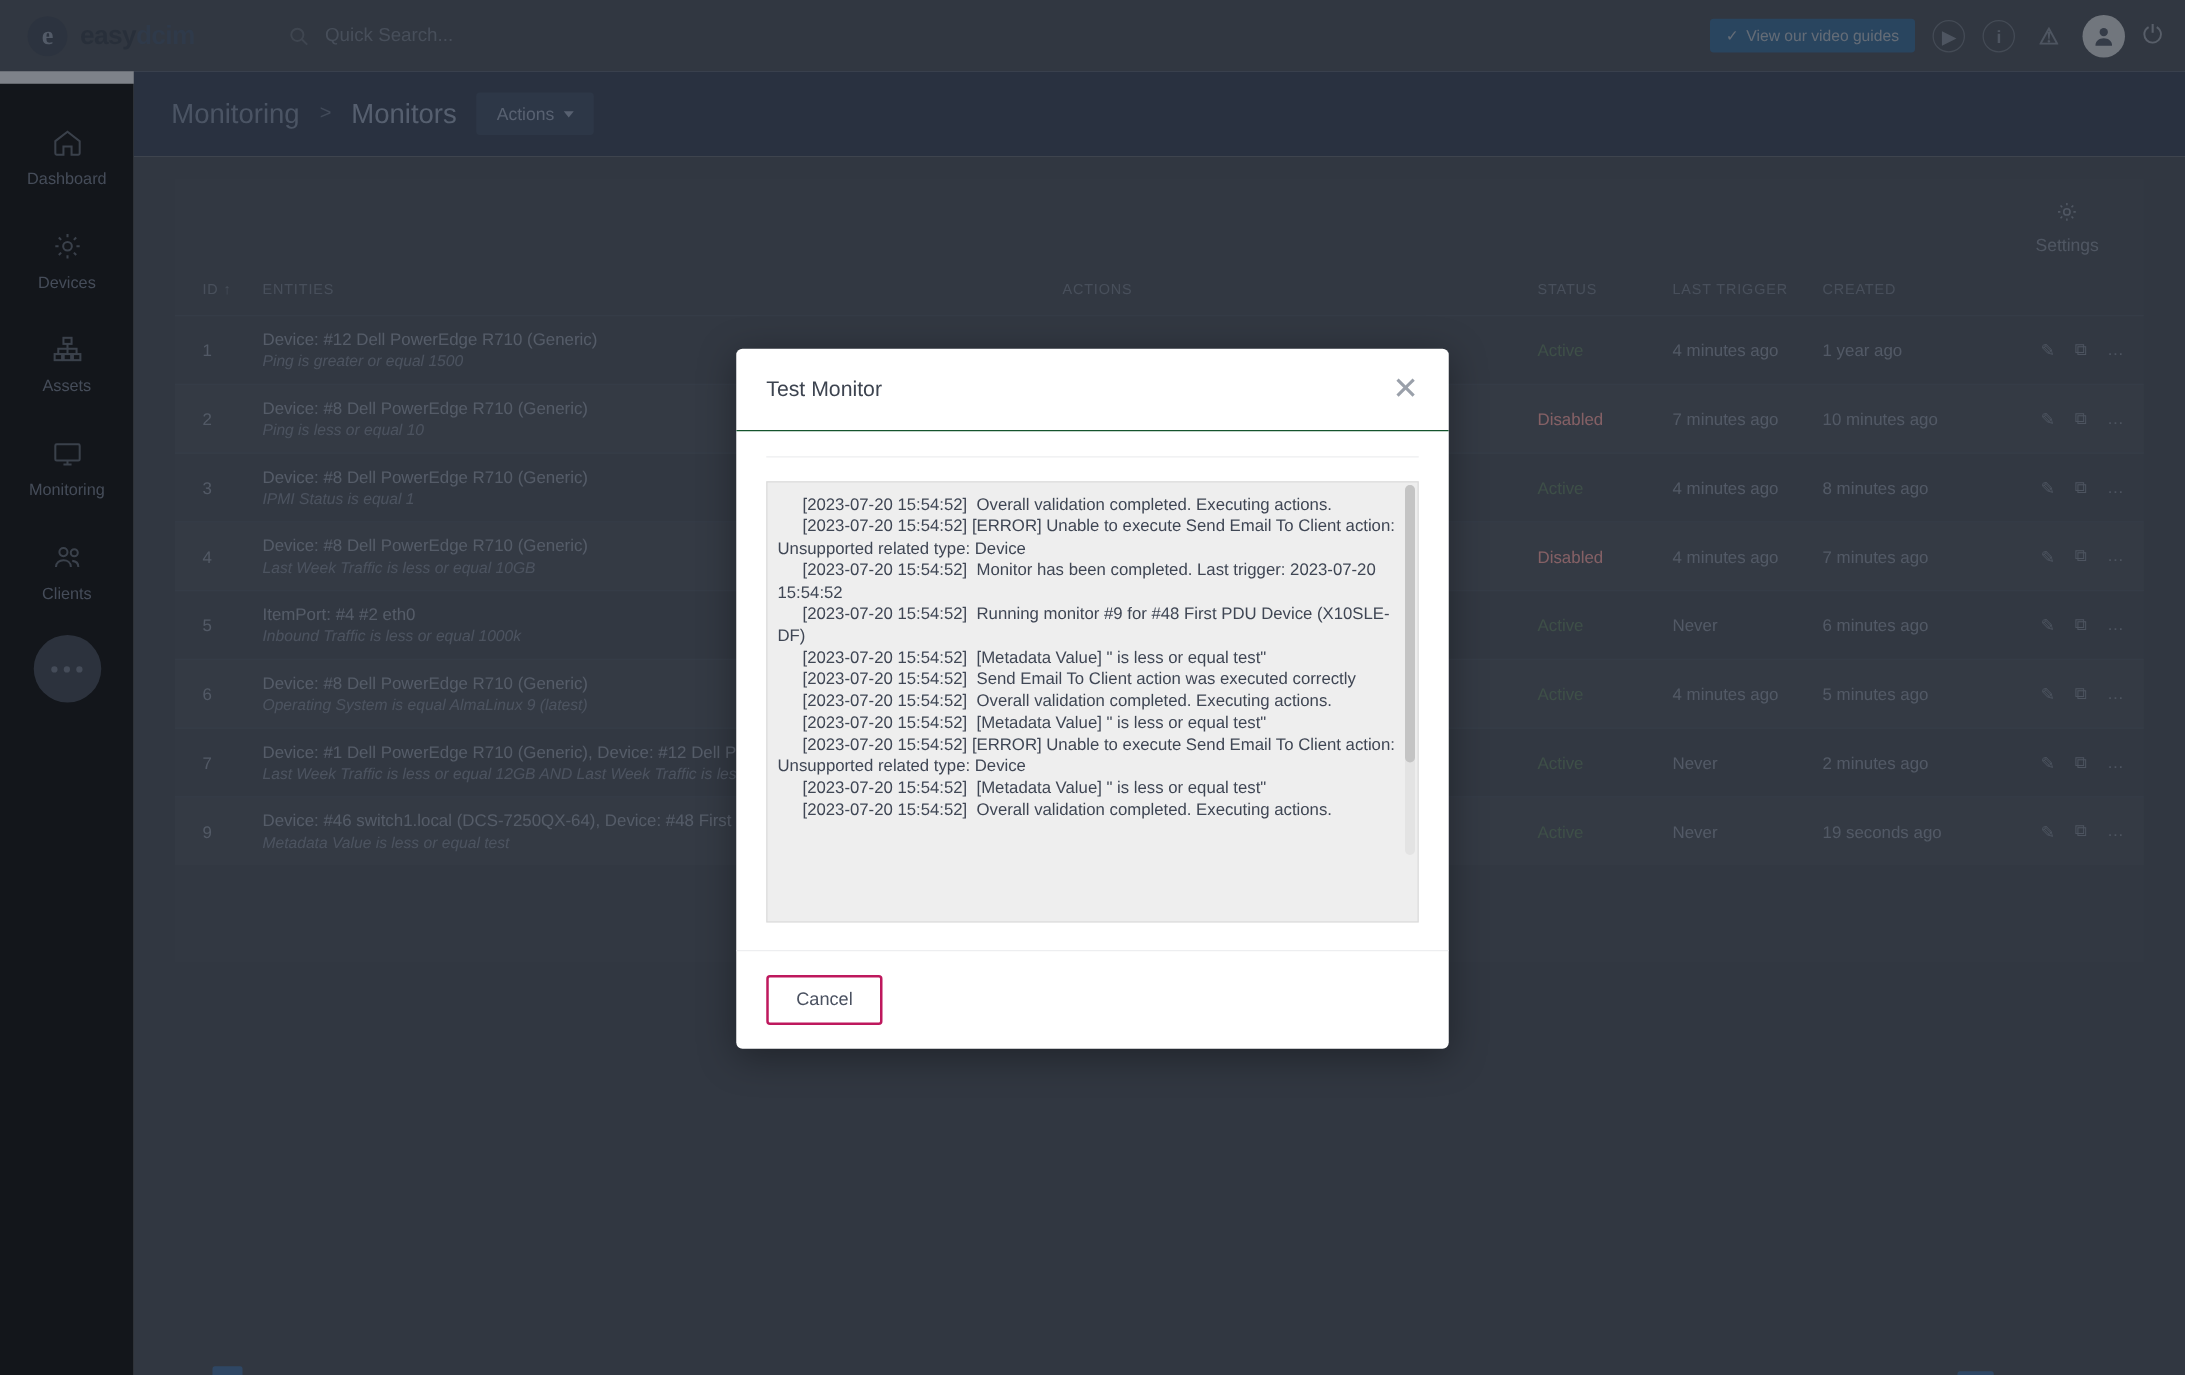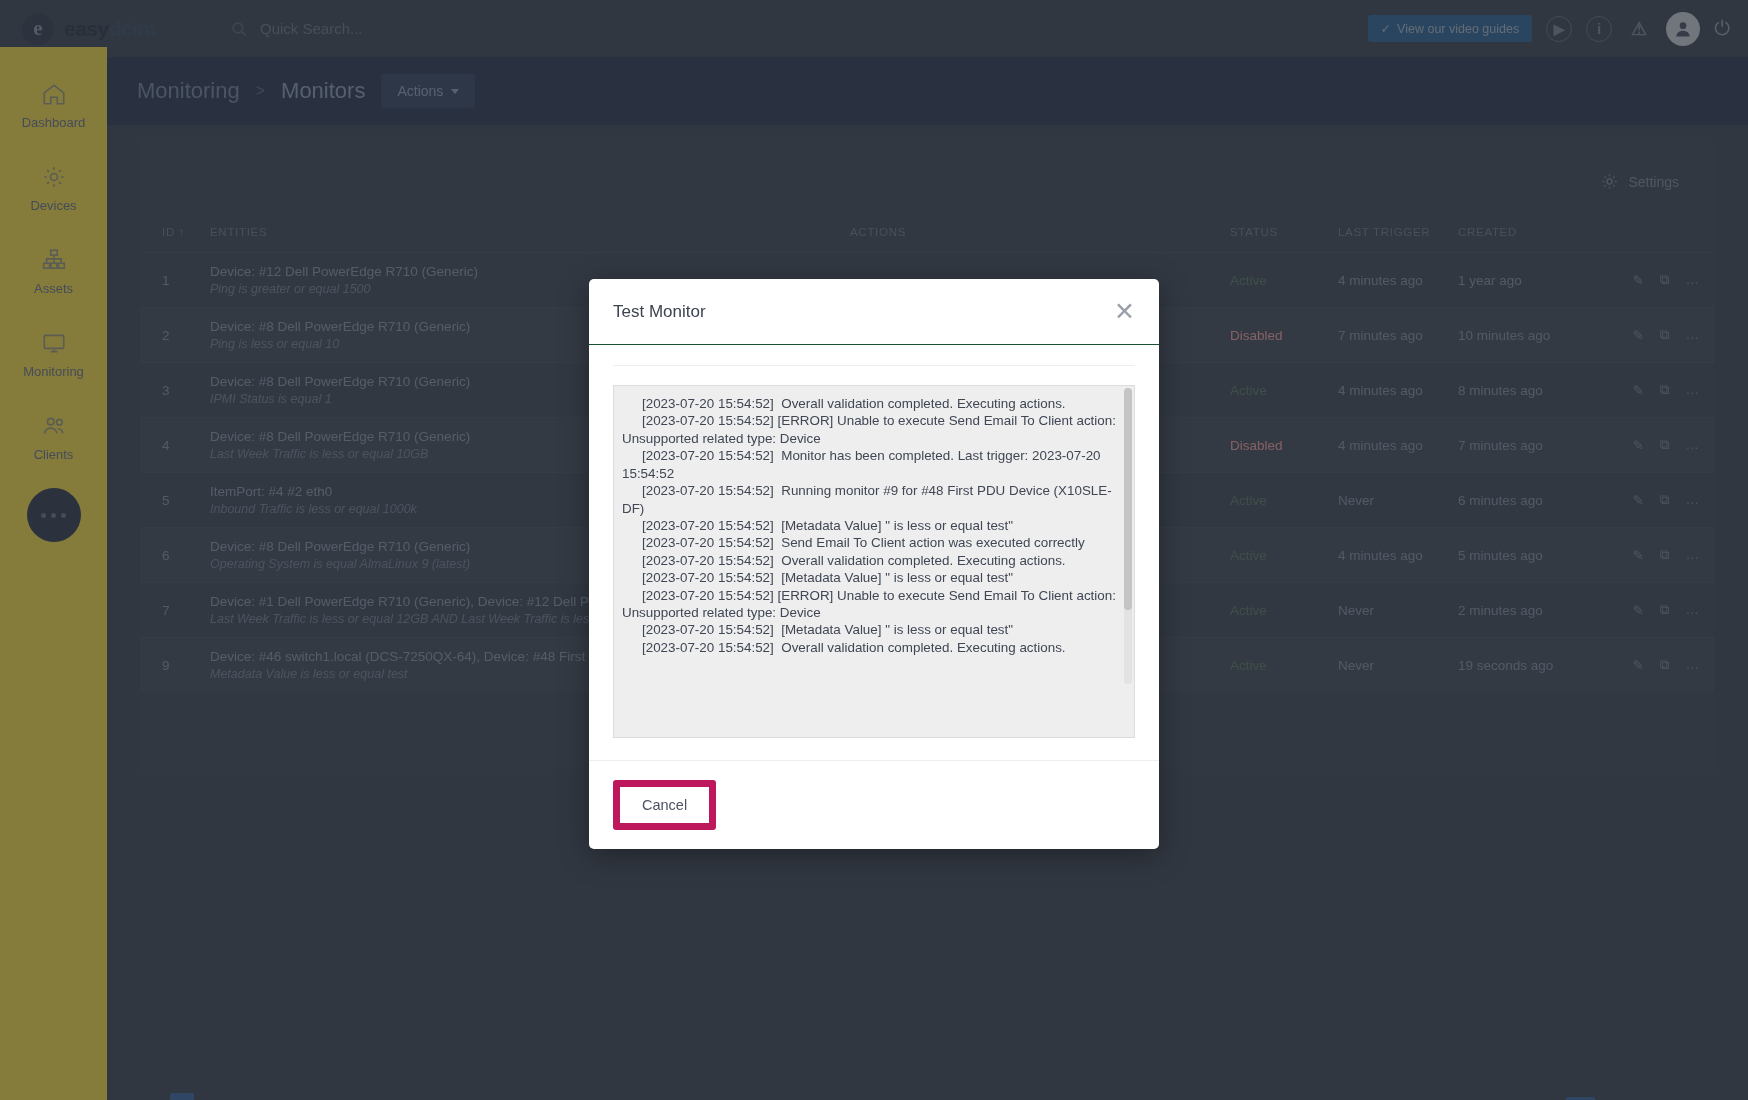--- a/index.html
+++ b/index.html
@@ -44,22 +44,22 @@
     font-size: 14px; font-weight: 700;
   }
   .avatar {
     width: 34px; height: 34px; border-radius: 50%; background: #d0d4da;
     display: flex; align-items: center; justify-content: center; color: #3d4553; font-size: 16px;
   }
   .power { color: #99a1ad; font-size: 20px; }
 
   
   .sidebar {
-    position: absolute; left: 0; top: 47px; width: 107px; bottom: 0;
-    background: #fde047;
+    position: absolute; left: 0; top: 67px; width: 107px; bottom: 0;
+    background: #000000;
     padding-top: 18px;
   }
   .side-item {
     display: flex; flex-direction: column; align-items: center; gap: 8px;
     padding: 16px 0 18px; color: #6f7889; font-size: 13px;
   }
   .side-item svg { opacity: .72; }
   .side-more {
     margin: 8px auto 0; width: 54px; height: 54px; border-radius: 50%;
     background: #383f4c; display: flex; align-items: center; justify-content: center;
@@ -90,21 +90,21 @@
     position: absolute; left: 33px; top: 18px; right: 33px; height: 627px;
     background: #464d58;
   }
   .card-toolbar { height: 77px; display: flex; align-items: center; padding: 0 22px; }
   .search-box {
     width: 292px; height: 36px; border: 1px solid #5a6270; border-radius: 3px;
     display: flex; align-items: center; gap: 10px; padding: 0 12px; color: #7b8494; font-size: 14px;
   }
   .settings-btn {
     margin-left: auto; display: flex; align-items: center; gap: 9px;
-    color: #868f9e; font-size: 14px; padding: 8px 14px; border-radius: 3px;
+    color: #868f9e; font-size: 14px; padding: 8px 14px; border-radius: 3px; flex-direction: column;
   }
 
   table { width: 100%; border-collapse: collapse; }
   thead th {
     text-align: left; color: #767f8e; font-size: 11.5px; letter-spacing: .7px;
     font-weight: 400; padding: 6px 10px 14px; text-transform: uppercase;
   }
   tbody td { padding: 11px 10px; font-size: 13.5px; color: #8d96a6; vertical-align: middle; }
   tbody tr { border-top: 1px solid #4d5562; }
   tbody tr.alt { background: #4a515c; }
@@ -151,21 +151,21 @@
   }
   .logline { white-space: pre-wrap; text-indent: 20px; }
   .logbox-scroll {
     position: absolute; right: 2px; top: 2px; width: 8px; height: 296px; background: #e3e3e3; border-radius: 4px;
   }
   .logbox-thumb { position: absolute; right: 0; top: 0; width: 8px; height: 222px; background: #c4c4c4; border-radius: 4px; }
   .modal-foot {
     border-top: 1px solid #edeef0; padding: 19px 24px; display: flex;
   }
   .btn-cancel {
-    background: #fff; border: 7px solid #be185d; border-radius: 3px;
+    background: #fff; border: 2px solid #be185d; border-radius: 3px;
     padding: 10px 22px; font-size: 14.5px; color: #4a5160; cursor: pointer;
     font-family: "Liberation Sans", sans-serif;
   }
 </style>
 </head>
 <body>
 
 <div id="app">
 
   <div class="topbar">

